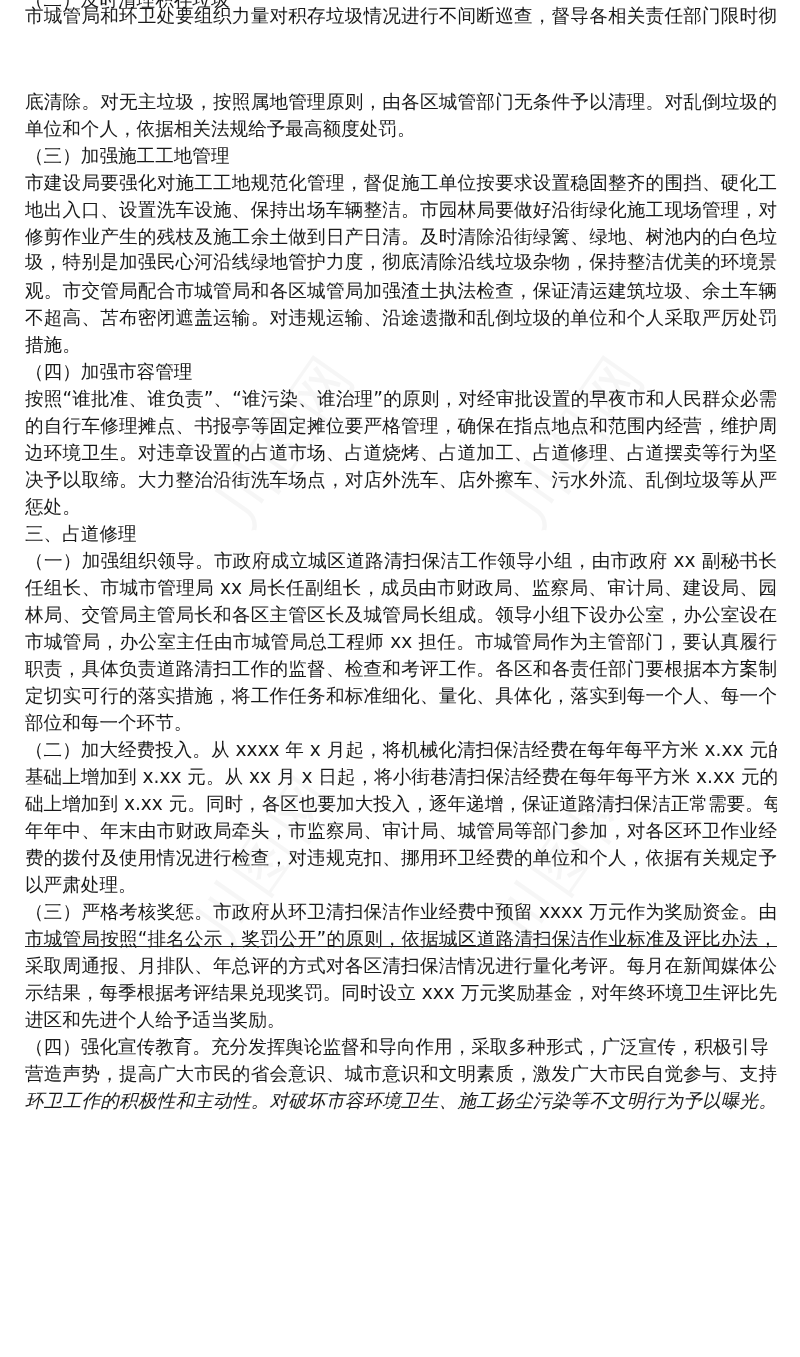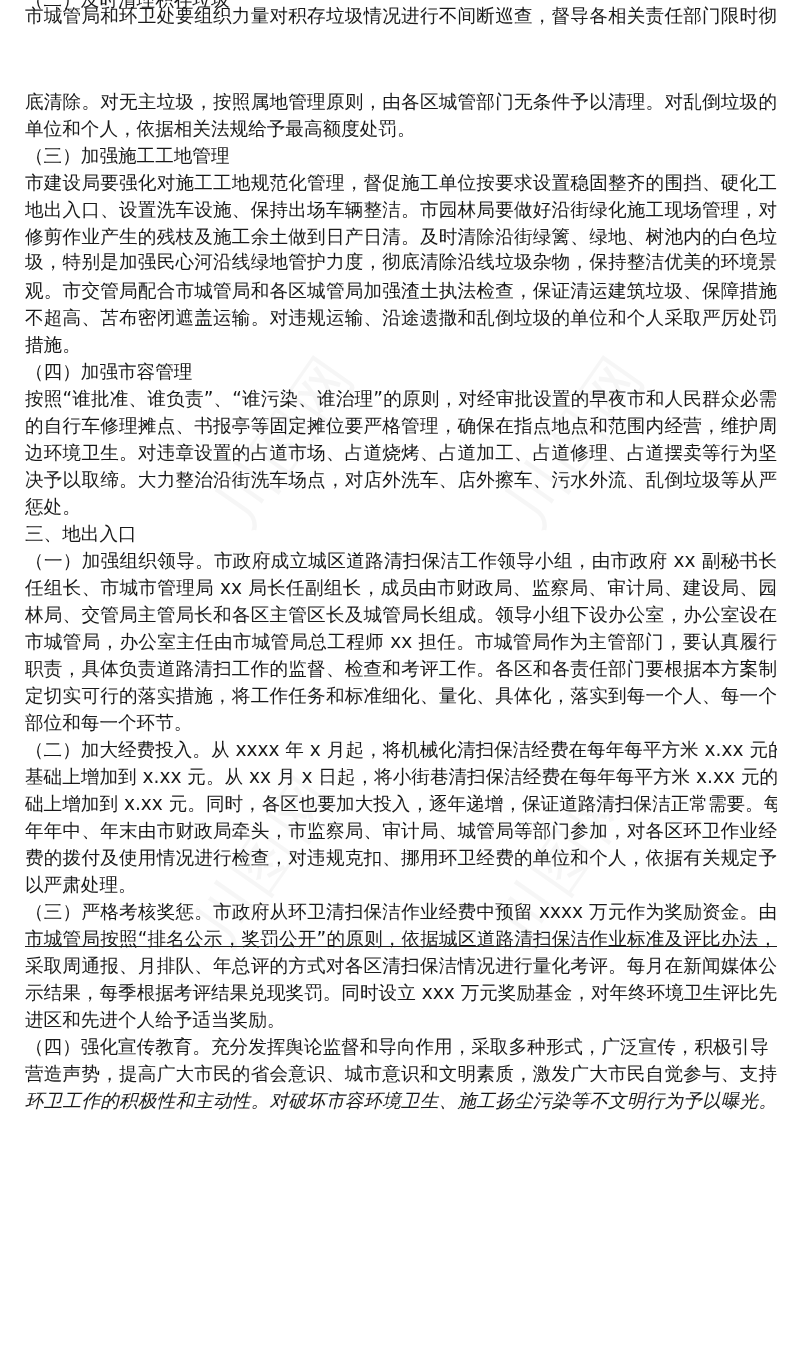--- a/index.html
+++ b/index.html
@@ -62,32 +62,32 @@
 
   <div class="line" style="top:3px;">市城管局和环卫处要组织力量对积存垃圾情况进行不间断巡查，督导各相关责任部门限时彻</div>
   <div class="line" style="top:89px;">底清除。对无主垃圾，按照属地管理原则，由各区城管部门无条件予以清理。对乱倒垃圾的</div>
   <div class="line last" style="top:116px;">单位和个人，依据相关法规给予最高额度处罚。</div>
 
   <div class="line heading" style="top:143px;">（三）加强施工工地管理</div>
   <div class="line" style="top:170px;">市建设局要强化对施工工地规范化管理，督促施工单位按要求设置稳固整齐的围挡、硬化工</div>
   <div class="line" style="top:197px;">地出入口、设置洗车设施、保持出场车辆整洁。市园林局要做好沿街绿化施工现场管理，对</div>
   <div class="line" style="top:224px;">修剪作业产生的残枝及施工余土做到日产日清。及时清除沿街绿篱、绿地、树池内的白色垃</div>
   <div class="line" style="top:249px;">圾，特别是加强民心河沿线绿地管护力度，彻底清除沿线垃圾杂物，保持整洁优美的环境景</div>
-  <div class="line" style="top:278px;">观。市交管局配合市城管局和各区城管局加强渣土执法检查，保证清运建筑垃圾、保障措施</div>
+  <div class="line" style="top:278px;">观。市交管局配合市城管局和各区城管局加强渣土执法检查，保证清运建筑垃圾、余土车辆</div>
   <div class="line" style="top:305px;">不超高、苫布密闭遮盖运输。对违规运输、沿途遗撒和乱倒垃圾的单位和个人采取严厉处罚</div>
   <div class="line last" style="top:332px;font-family:Liberation Serif, serif;">措施。</div>
 
   <div class="line heading" style="top:359px;">（四）加强市容管理</div>
   <div class="line" style="top:386px;">按照“谁批准、谁负责”、“谁污染、谁治理”的原则，对经审批设置的早夜市和人民群众必需</div>
   <div class="line" style="top:413px;">的自行车修理摊点、书报亭等固定摊位要严格管理，确保在指点地点和范围内经营，维护周</div>
   <div class="line" style="top:440px;">边环境卫生。对违章设置的占道市场、占道烧烤、占道加工、占道修理、占道摆卖等行为坚</div>
   <div class="line" style="top:467px;">决予以取缔。大力整治沿街洗车场点，对店外洗车、店外擦车、污水外流、乱倒垃圾等从严</div>
   <div class="line last" style="top:494px;">惩处。</div>
 
-  <div class="line heading" style="top:521px;">三、地出入口</div>
+  <div class="line heading" style="top:521px;">三、占道修理</div>
 
   <div class="line" style="top:548px;">（一）加强组织领导。市政府成立城区道路清扫保洁工作领导小组，由市政府 xx 副秘书长</div>
   <div class="line" style="top:575px;">任组长、市城市管理局 xx 局长任副组长，成员由市财政局、监察局、审计局、建设局、园</div>
   <div class="line" style="top:602px;">林局、交管局主管局长和各区主管区长及城管局长组成。领导小组下设办公室，办公室设在</div>
   <div class="line" style="top:629px;">市城管局，办公室主任由市城管局总工程师 xx 担任。市城管局作为主管部门，要认真履行</div>
   <div class="line" style="top:656px;">职责，具体负责道路清扫工作的监督、检查和考评工作。各区和各责任部门要根据本方案制</div>
   <div class="line" style="top:683px;">定切实可行的落实措施，将工作任务和标准细化、量化、具体化，落实到每一个人、每一个</div>
   <div class="line last" style="top:710px;">部位和每一个环节。</div>
 
   <div class="line" style="top:737px;">（二）加大经费投入。从 xxxx 年 x 月起，将机械化清扫保洁经费在每年每平方米 x.xx 元的</div>

